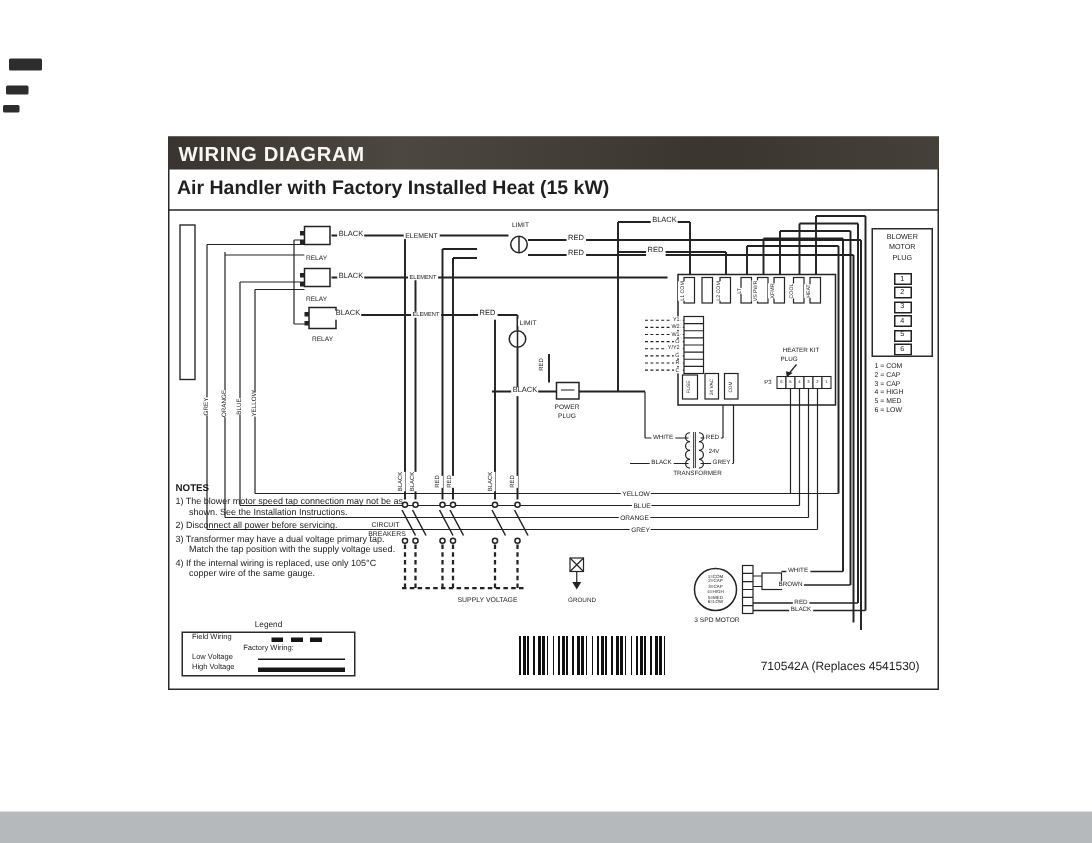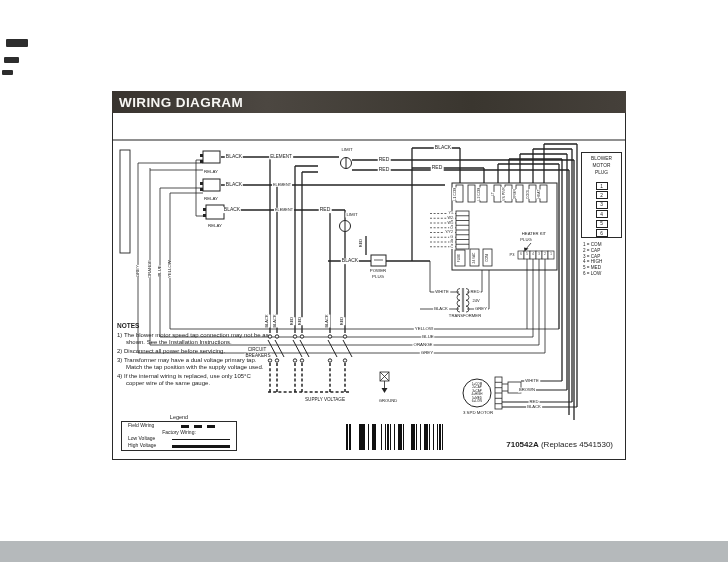--- a/index.html
+++ b/index.html
@@ -30,36 +30,37 @@
   .thin-line{position:absolute;left:172px;top:439px;width:58px;height:1px;background:#161616;}
   .thick-line{position:absolute;left:172px;top:445px;width:58px;height:2.5px;background:#161616;}
   .bp-box{position:absolute;left:581px;top:152px;width:41px;height:86px;border:1px solid #2a2a2a;box-sizing:border-box;background:#fff;}
   .bp-cell{position:absolute;width:12px;height:8px;border:.8px solid #222;box-sizing:border-box;background:#fff;
            display:flex;align-items:center;justify-content:center;font-size:4.8px;}
   .bp-map{position:absolute;left:583px;font-size:4.6px;transform:translate(0,-50%);white-space:nowrap;}
   .motor-map{position:absolute;left:463px;top:382.5px;width:28px;text-align:center;font-size:3px;line-height:3.5px;}
   .barcode{position:absolute;left:346px;top:424px;width:100px;height:26px;
            background:repeating-linear-gradient(90deg,#101010 0 1.5px,#fff 1.5px 2.5px,#101010 2.5px 4.5px,#fff 4.5px 5.5px,#101010 5.5px 6.5px,#fff 6.5px 9.5px,#101010 9.5px 10.5px,#fff 10.5px 13px);}
   .pn{position:absolute;left:613px;top:444px;transform:translate(-100%,-50%);font-size:8px;white-space:nowrap;}
-  .pn b{font-weight:bold;}
+  .pn b{font-weight:normal;}
 </style>
 </head>
 <body>
 
 <div class="stage">
 
   <div class="scan-mark" style="left:6px;top:39px;width:22px;height:8px;"></div>
   <div class="scan-mark" style="left:4px;top:57px;width:15px;height:6px;"></div>
   <div class="scan-mark" style="left:2px;top:70px;width:11px;height:5px;"></div>
   <div class="bottom-band"></div>
 
   <div class="sheet"></div>
   <div class="titlebar">
     <span>WIRING DIAGRAM</span>
   </div>
+  <div class="subtitle">Air Handler with Factory Installed Heat (15 kW)</div>
 
   <svg class="wires" width="728" height="562" viewBox="0 0 728 562">
     <g stroke="#232323" fill="none">
 
       <path d="M112,140H626" stroke-width="1.1"></path>
 
       <rect x="120" y="150" width="10" height="103" stroke-width="0.9"></rect>
 
       <g stroke-width="0.8">
         <path d="M138,163V353 M138,353H545"></path>

